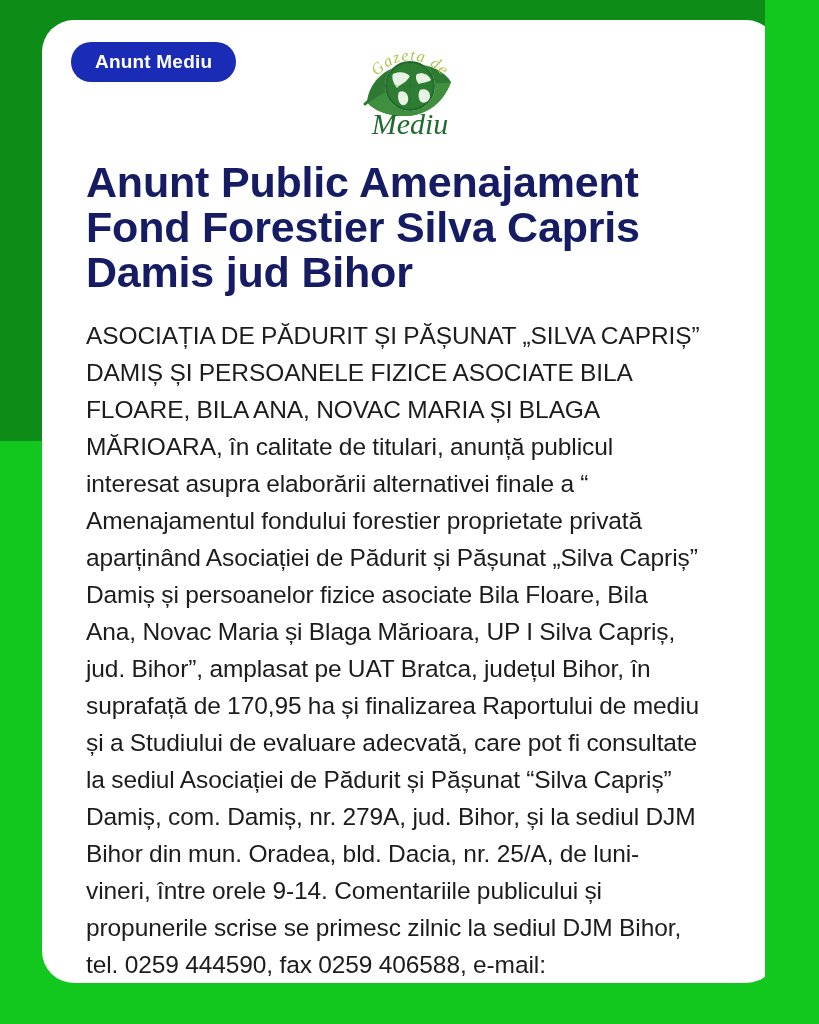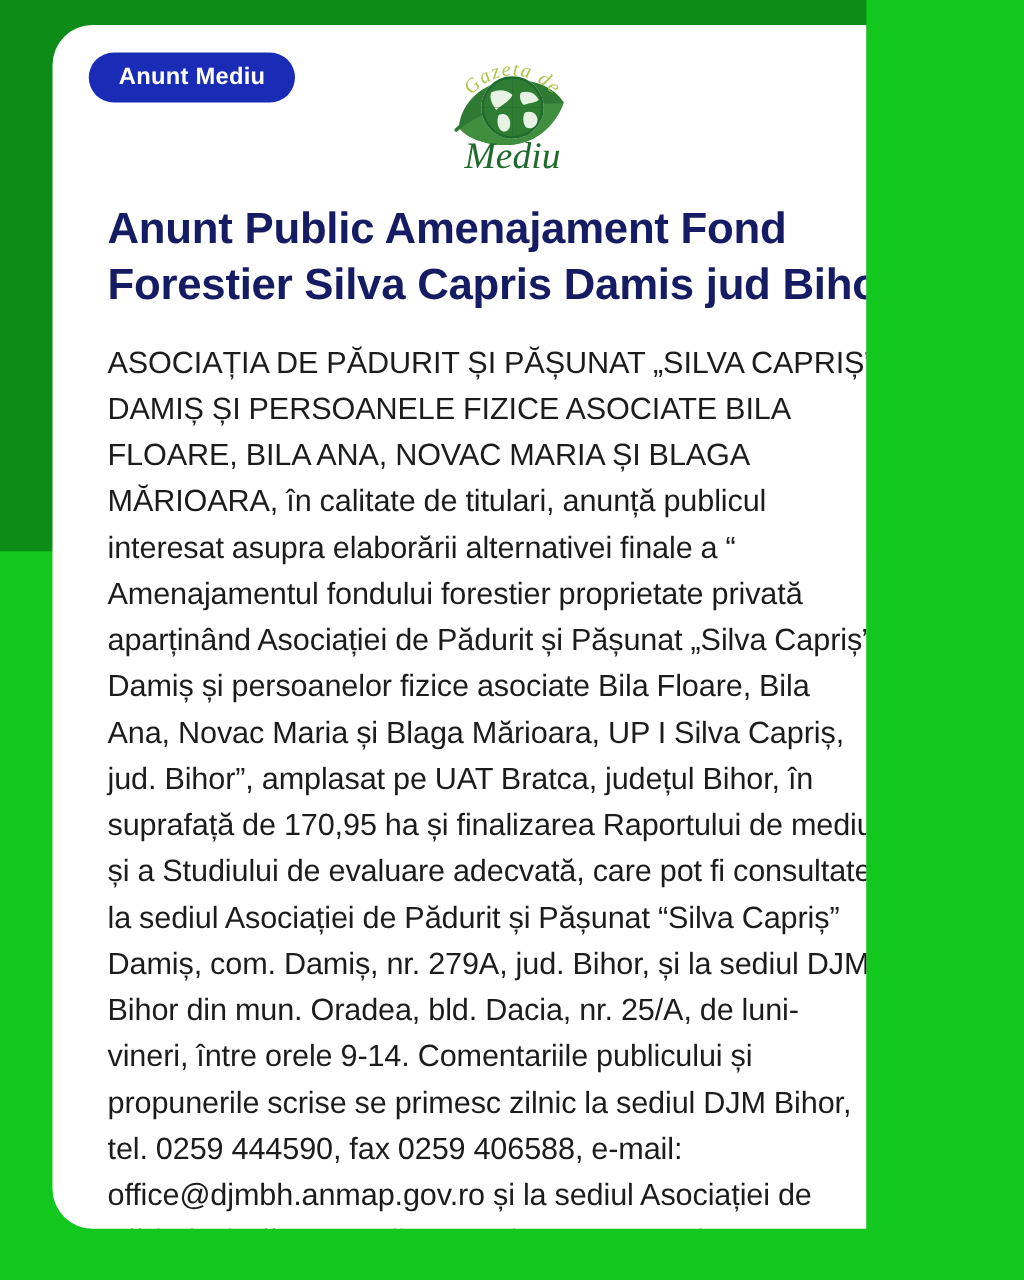--- a/index.html
+++ b/index.html
@@ -9,21 +9,21 @@
   body {
     width: 819px;
     height: 1024px;
     overflow: hidden;
     font-family: "Liberation Sans", sans-serif;
     background: #12c71e;
   }
 
   #stage {
     position: relative;
-    width: 693px;
+    width: 765px;
     height: 1024px;
     overflow: hidden;
     background: #12c71e;
   }
 
   
   .bg-bright {
     position: absolute;
     inset: 0;
     background: #12c71e;
@@ -95,21 +95,21 @@
     width: 110px;
     height: 112px;
   }
   .logo svg { display: block; }
 
   
   .title {
     margin: 0;
     padding: 20px 40px 0 44px;
     color: #151c63;
-    font-size: 35px;
+    font-size: 43px;
     line-height: 45px;
     font-weight: bold;
     letter-spacing: -0.2px;
     font-family: "Liberation Sans", sans-serif;
   }
 
   
   .body-text {
     margin: 0;
     padding: 22px 2px 0 44px;

